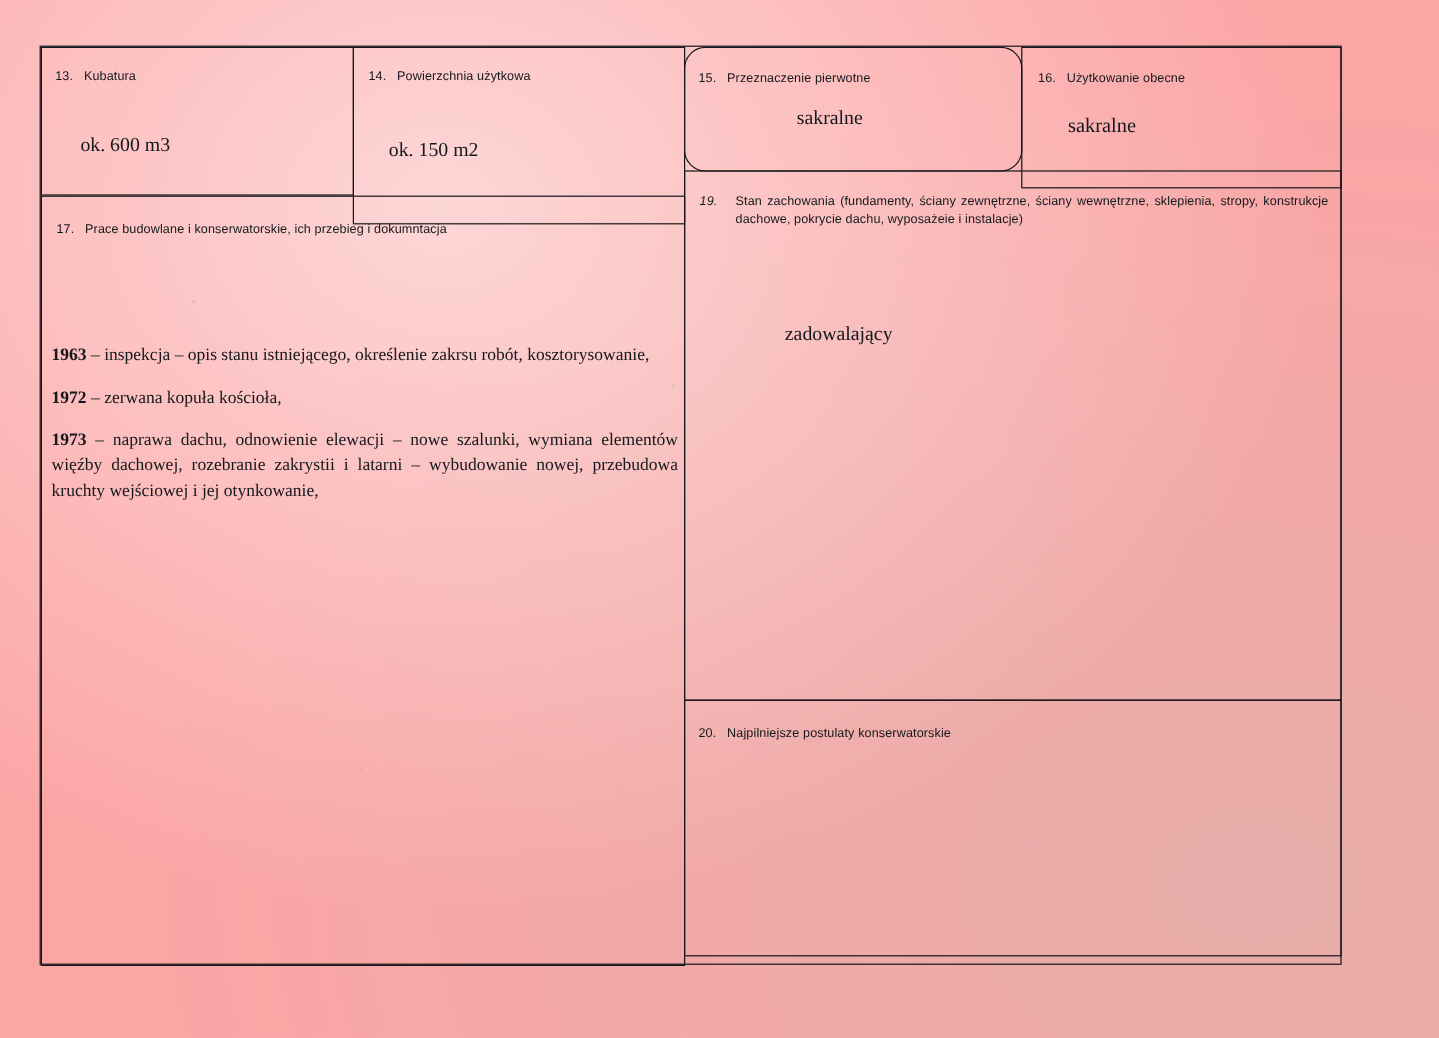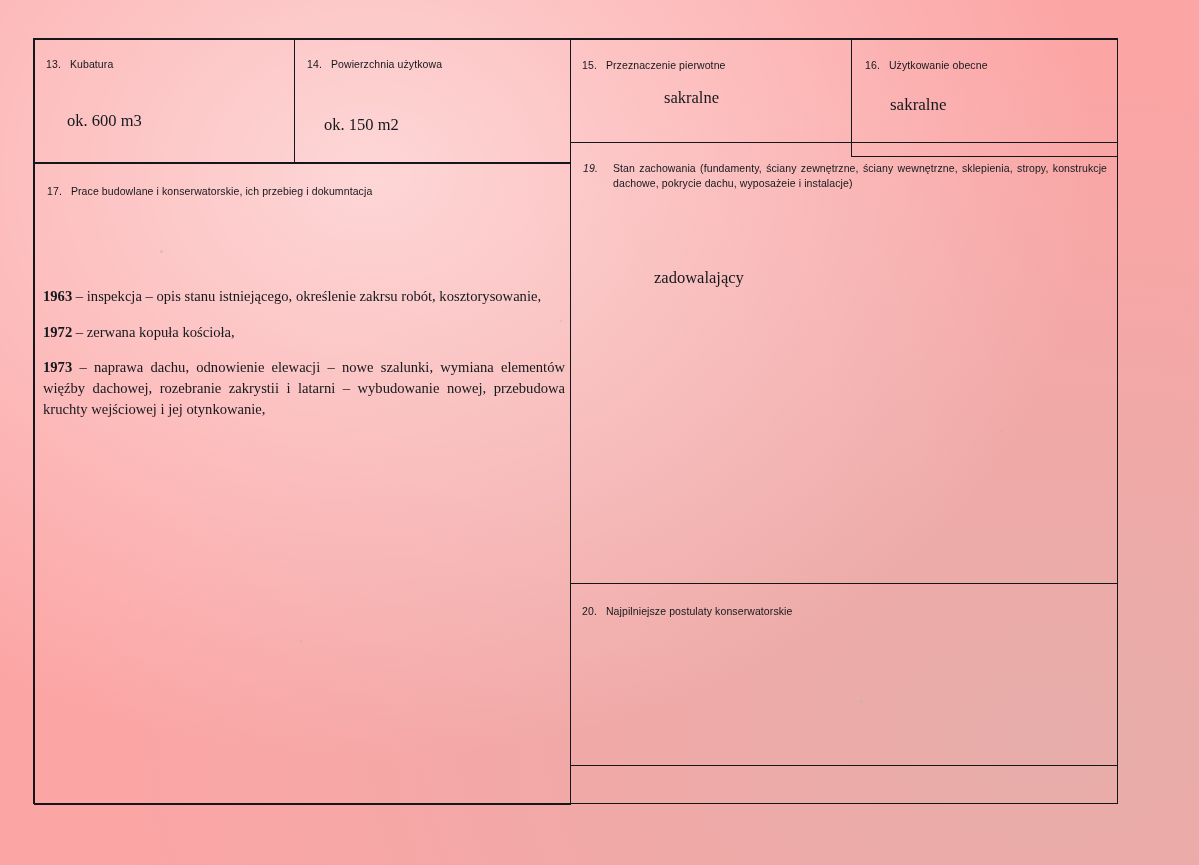--- a/index.html
+++ b/index.html
@@ -63,30 +63,30 @@
   
   #f13 { left: 0; top: 0; width: 261px; height: 124px; }
   #f13 .lbl { left: 11px; top: 17px; }
   #f13 .val {
     position: absolute;
     left: 32px;
     top: 71px;
     font-size: 16.5px;
   }
   
-  #f14 { left: 260px; top: 0; width: 277px; height: 124px; }
+  #f14 { left: 260px; top: 0; width: 277px; height: 148px; }
   #f14 .lbl { left: 12px; top: 17px; }
   #f14 .val {
     position: absolute;
     left: 29px;
     top: 75px;
     font-size: 16.5px;
   }
   
-  #f15 { left: 536px; top: 0; width: 282px; height: 104px; }
+  #f15 { left: 536px; top: 0; width: 282px; height: 104px; border-radius: 18px; }
   #f15 .lbl { left: 11px; top: 18px; }
   #f15 .val {
     position: absolute;
     left: 93px;
     top: 48px;
     font-size: 16.5px;
   }
   
   #f16 { left: 817px; top: 0; width: 267px; height: 118px; }
   #f16 .lbl { left: 13px; top: 18px; }
@@ -134,21 +134,21 @@
     text-align: justify;
     line-height: 1.45;
   }
   #f19 .val {
     position: absolute;
     left: 83px;
     top: 125px;
     font-size: 16.5px;
   }
   
-  #f20 { left: 536px; top: 544px; width: 548px; height: 183px; }
+  #f20 { left: 536px; top: 544px; width: 548px; height: 214px; }
   #f20 .lbl { left: 11px; top: 20px; }
 
   
   .speck {
     position: absolute;
     background: #b9b6ab;
     opacity: 0.5;
     border-radius: 50%;
   }
 </style>

